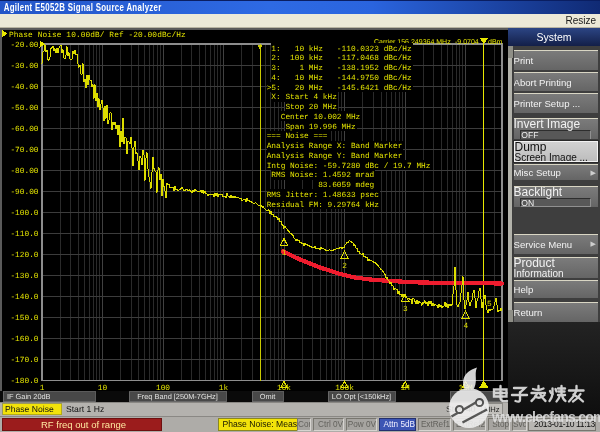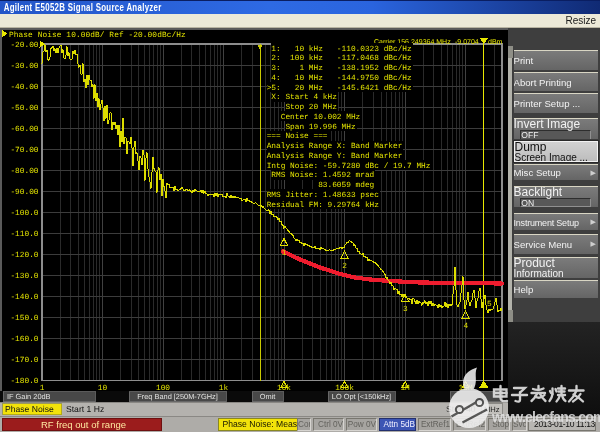--- a/index.html
+++ b/index.html
@@ -135,43 +135,44 @@
 <text x="446" y="412.3" font-size="8.6" fill="#333" font-family="Liberation Sans">Stop 40</text>
 <rect x="481" y="403.5" width="21" height="11" fill="#c2c0bc" stroke="#807e7a" stroke-width="0.8"></rect>
 <text x="484" y="412" font-size="7.6" fill="#222" font-family="Liberation Sans">MHz</text>
   </svg>
  </div>
  <div id="menu">
   <div id="gut">
         <i style="top:0"></i>
         <i style="top:264px"></i>
       </div>
+<div class="sysb">System</div>
 <div class="mb" style="top:22px;height:19.5px;line-height:19.5px">Print</div>
 <div class="mb" style="top:43.5px;height:19.0px;line-height:19.0px">Abort Printing</div>
 <div class="mb" style="top:64.5px;height:20.5px;line-height:20.5px">Printer Setup ...</div>
 <div class="mb two" style="top:90px;height:21px">
         <span class="l1">Invert Image</span>
         <span class="inset">OFF</span>
       </div>
 <div class="mb dump" style="top:112.5px;height:21px">
         <span class="l1">Dump</span>
         <span class="l2">Screen Image ...</span>
       </div>
 <div class="mb" style="top:136px;height:16.0px;line-height:16.0px">Misc Setup<span class="arr">▶</span></div>
 <div class="mb two" style="top:157.5px;height:21.5px">
         <span class="l1">Backlight</span>
         <span class="inset">ON</span>
       </div>
-<div class="mb" style="top:184.5px;height:17.0px;line-height:17.0px"><span style="font-size:9px;letter-spacing:-0.2px">Instrument Setup</span><span class="arr">▶</span></div>
 <div class="mb" style="top:205.5px;height:20.0px;line-height:20.0px">Service Menu<span class="arr">▶</span></div>
 <div class="mb two" style="top:228.5px;height:21px">
         <span class="l1">Product</span>
         <span class="l2">Information</span>
       </div>
 <div class="mb" style="top:252px;height:17.5px;line-height:17.5px">Help</div>
+<div class="mb" style="top:274px;height:19.5px;line-height:19.5px">Return</div>
   <div id="mdark"></div>
  </div>
  <div id="sbar">
 <span class="si red" style="left:2px;width:160px">RF freq out of range</span>
 <span class="si yel" style="left:218px;width:80px">Phase Noise: Meas</span>
 <span class="si" style="left:297px;width:14px">Cor</span>
 <span class="si" style="left:313px;width:31px">Ctrl 0V</span>
 <span class="si" style="left:346px;width:31px">Pow 0V</span>
 <span class="si blue" style="left:379px;width:37px">Attn 5dB</span>
 <span class="si" style="left:418px;width:33px">ExtRef1</span>

